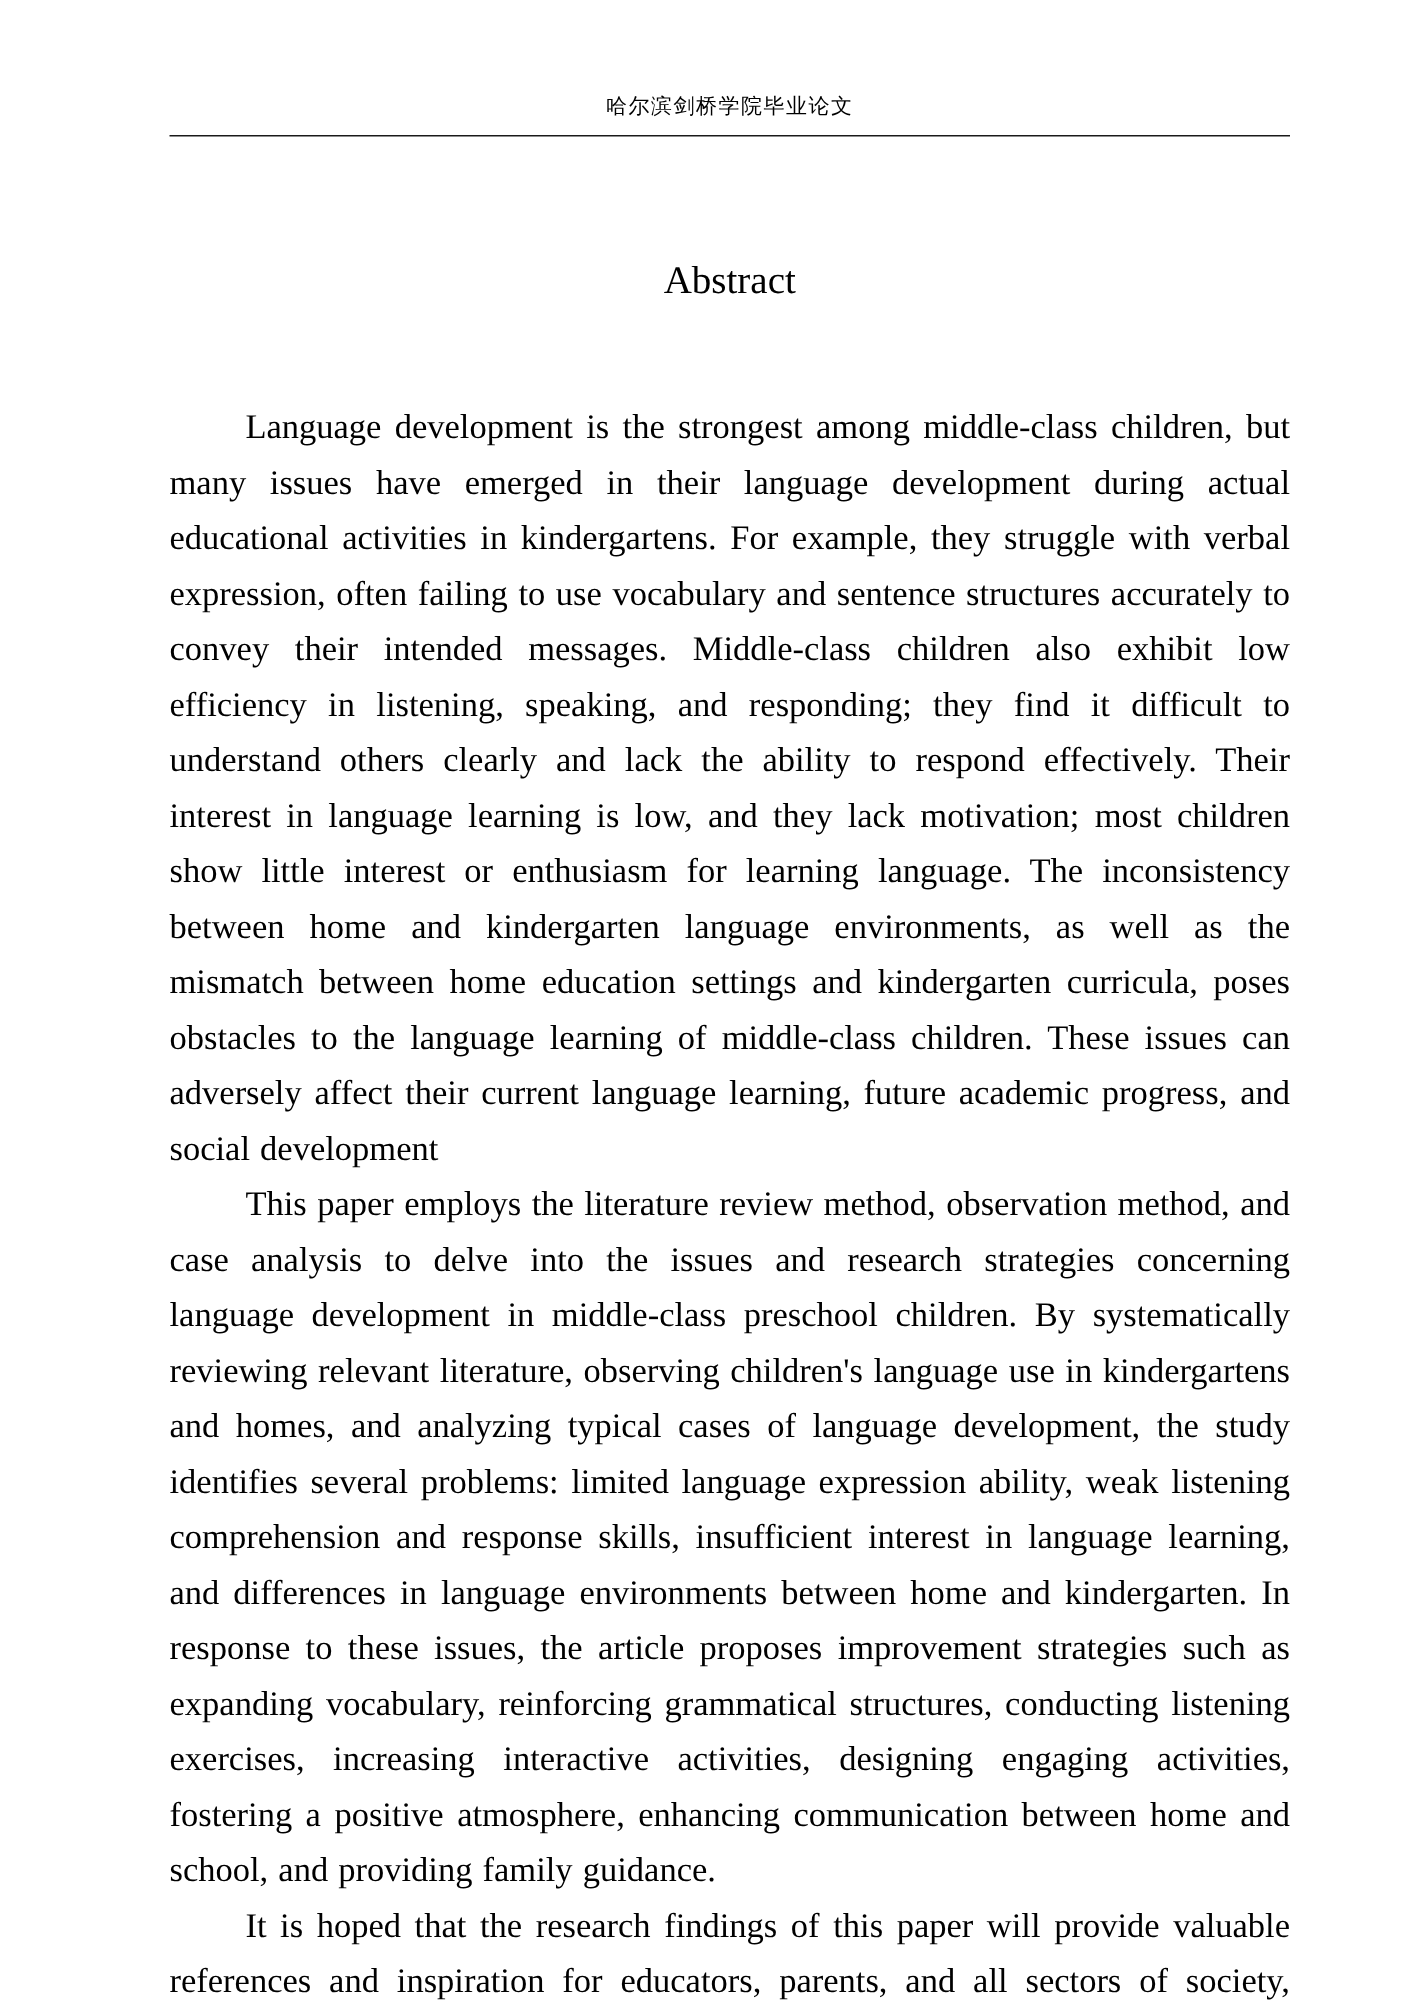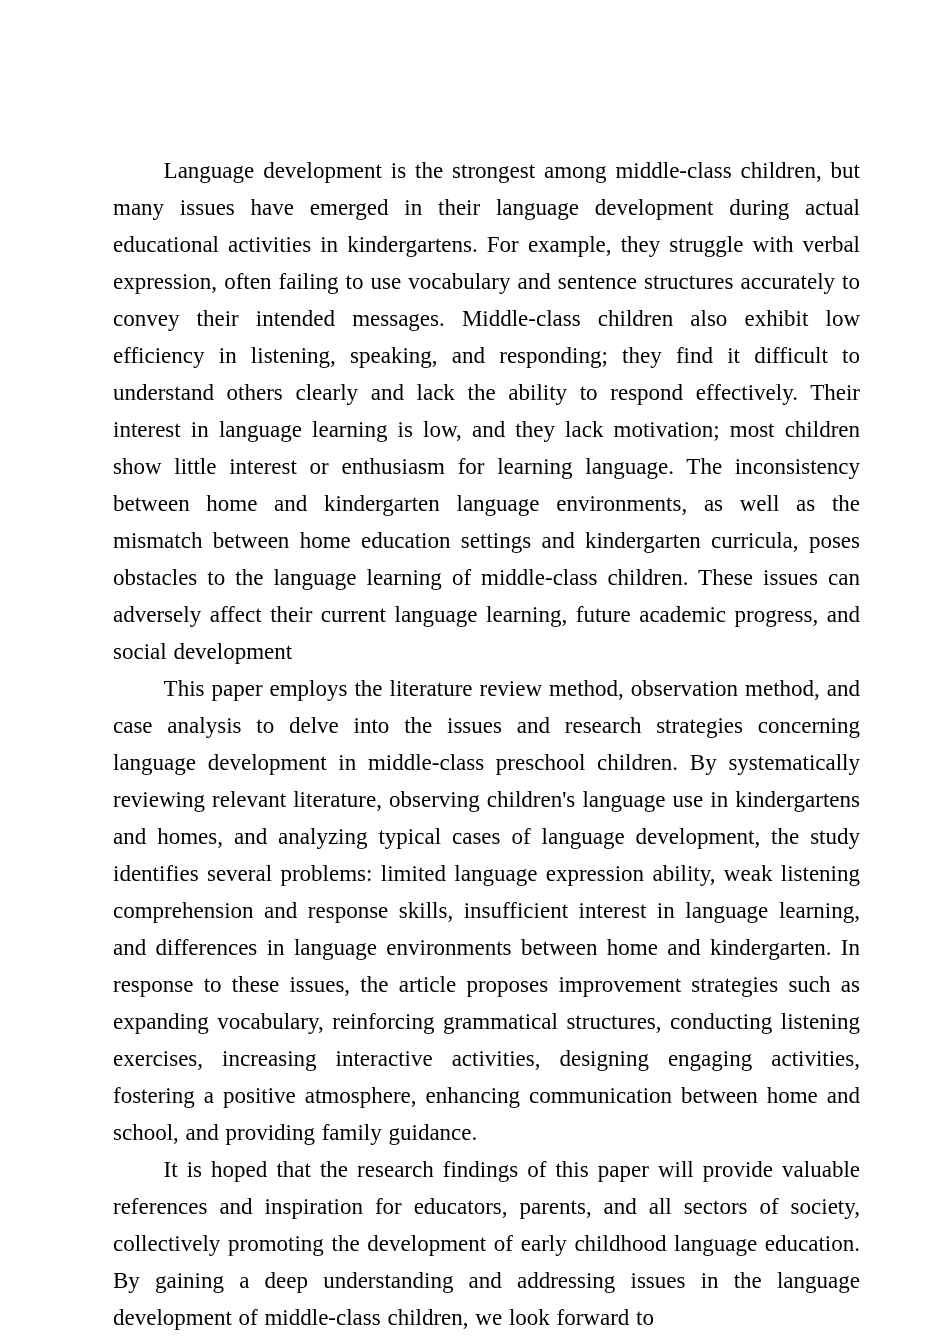--- a/index.html
+++ b/index.html
@@ -57,23 +57,27 @@
     text-align: justify;
     text-indent: 2.2em;
     word-spacing: 1px;
   }
 </style>
 </head>
 <body>
 
 <div class="page">
 
+  <div class="page-header">
+    <span>哈尔滨剑桥学院毕业论文</span>
+  </div>
 
   <div class="content">
 
+    <h1 class="doc-title">Abstract</h1>
 
     <div class="body-text">
       <p>Language development is the strongest among middle-class children, but many issues have emerged in their language development during actual educational activities in kindergartens. For example, they struggle with verbal expression, often failing to use vocabulary and sentence structures accurately to convey their intended messages. Middle-class children also exhibit low efficiency in listening, speaking, and responding; they find it difficult to understand others clearly and lack the ability to respond effectively. Their interest in language learning is low, and they lack motivation; most children show little interest or enthusiasm for learning language. The inconsistency between home and kindergarten language environments, as well as the mismatch between home education settings and kindergarten curricula, poses obstacles to the language learning of middle-class children. These issues can adversely affect their current  language learning, future academic progress, and social development</p>
       <p>This paper employs the literature review method, observation method, and case analysis to delve into the issues and research strategies concerning language development in middle-class preschool children. By systematically reviewing relevant literature, observing children's language use in kindergartens and homes, and analyzing typical cases of language development, the study identifies several problems: limited language expression ability, weak listening comprehension and response skills, insufficient interest in language learning, and differences in language environments between home and kindergarten. In response to these issues, the article proposes improvement strategies such as expanding vocabulary, reinforcing grammatical structures, conducting listening exercises, increasing interactive activities, designing engaging activities, fostering a positive atmosphere, enhancing communication between home and school, and providing family guidance.</p>
       <p>It is hoped that the research findings of this paper will provide valuable references and inspiration for educators, parents, and all sectors of society, collectively promoting the development of early childhood language education. By gaining a deep understanding and addressing issues in the language development of middle-class children, we look forward to</p>
     </div>
 
   </div>
 
 </div>

